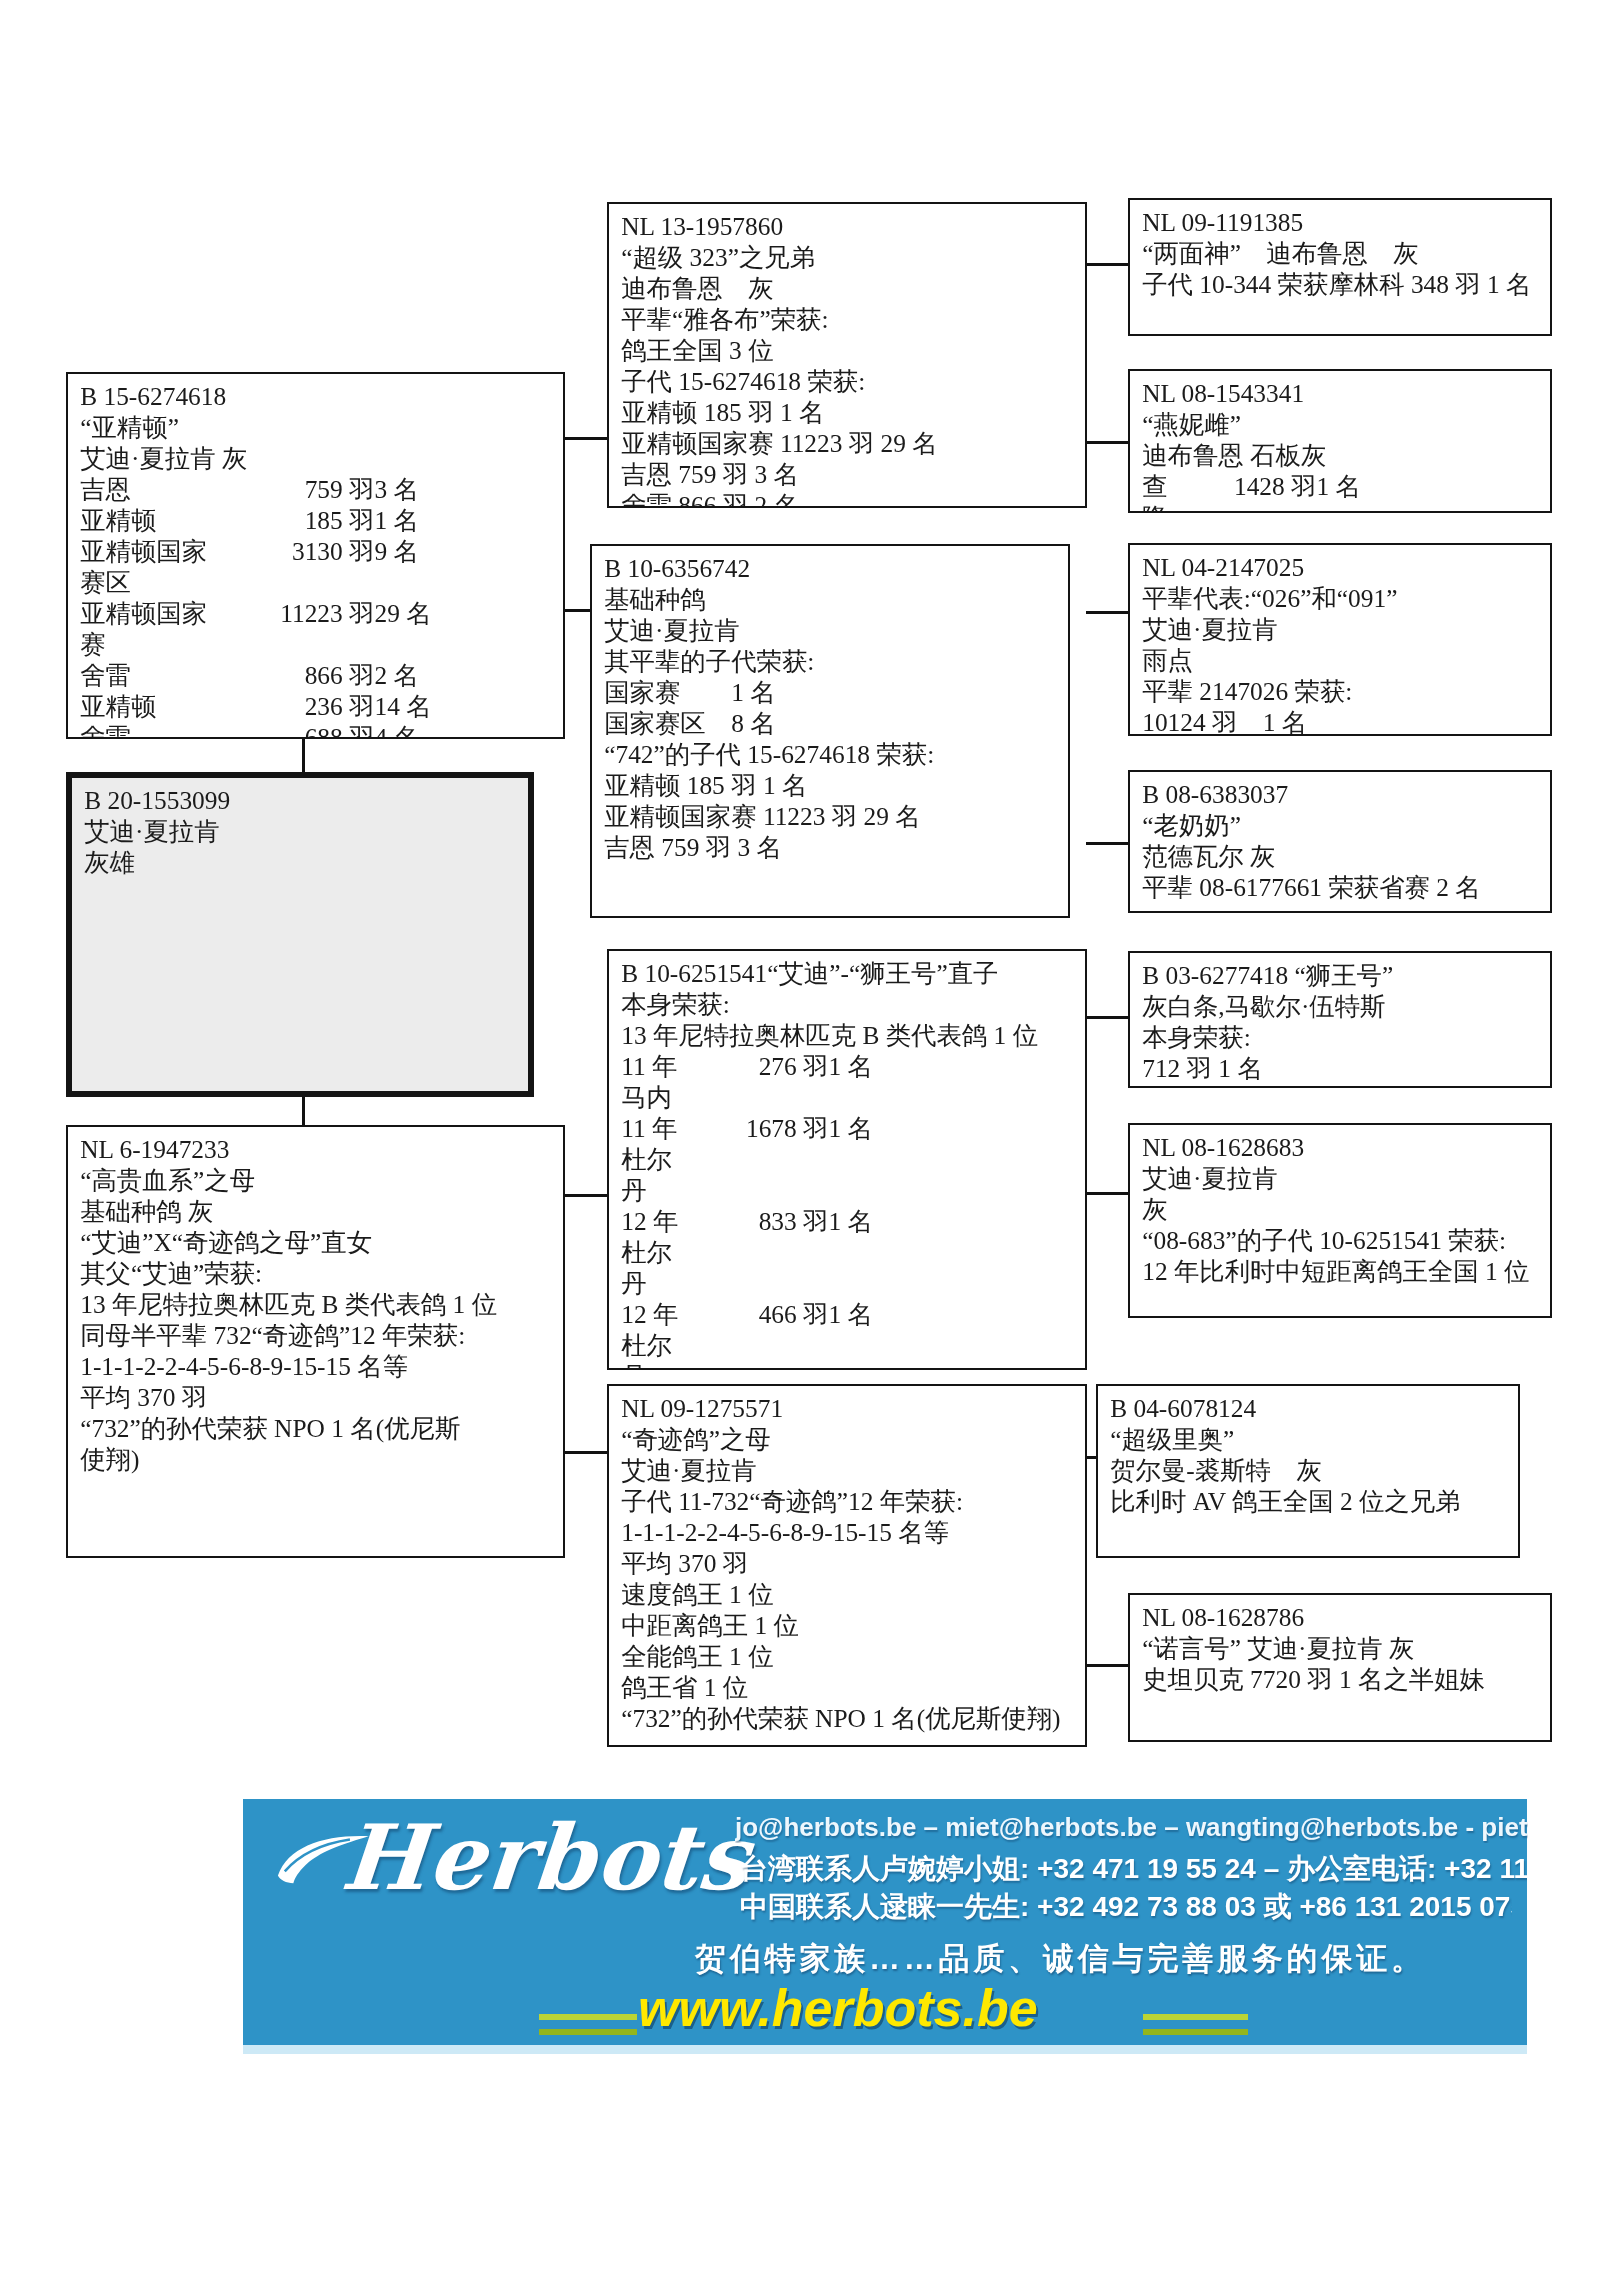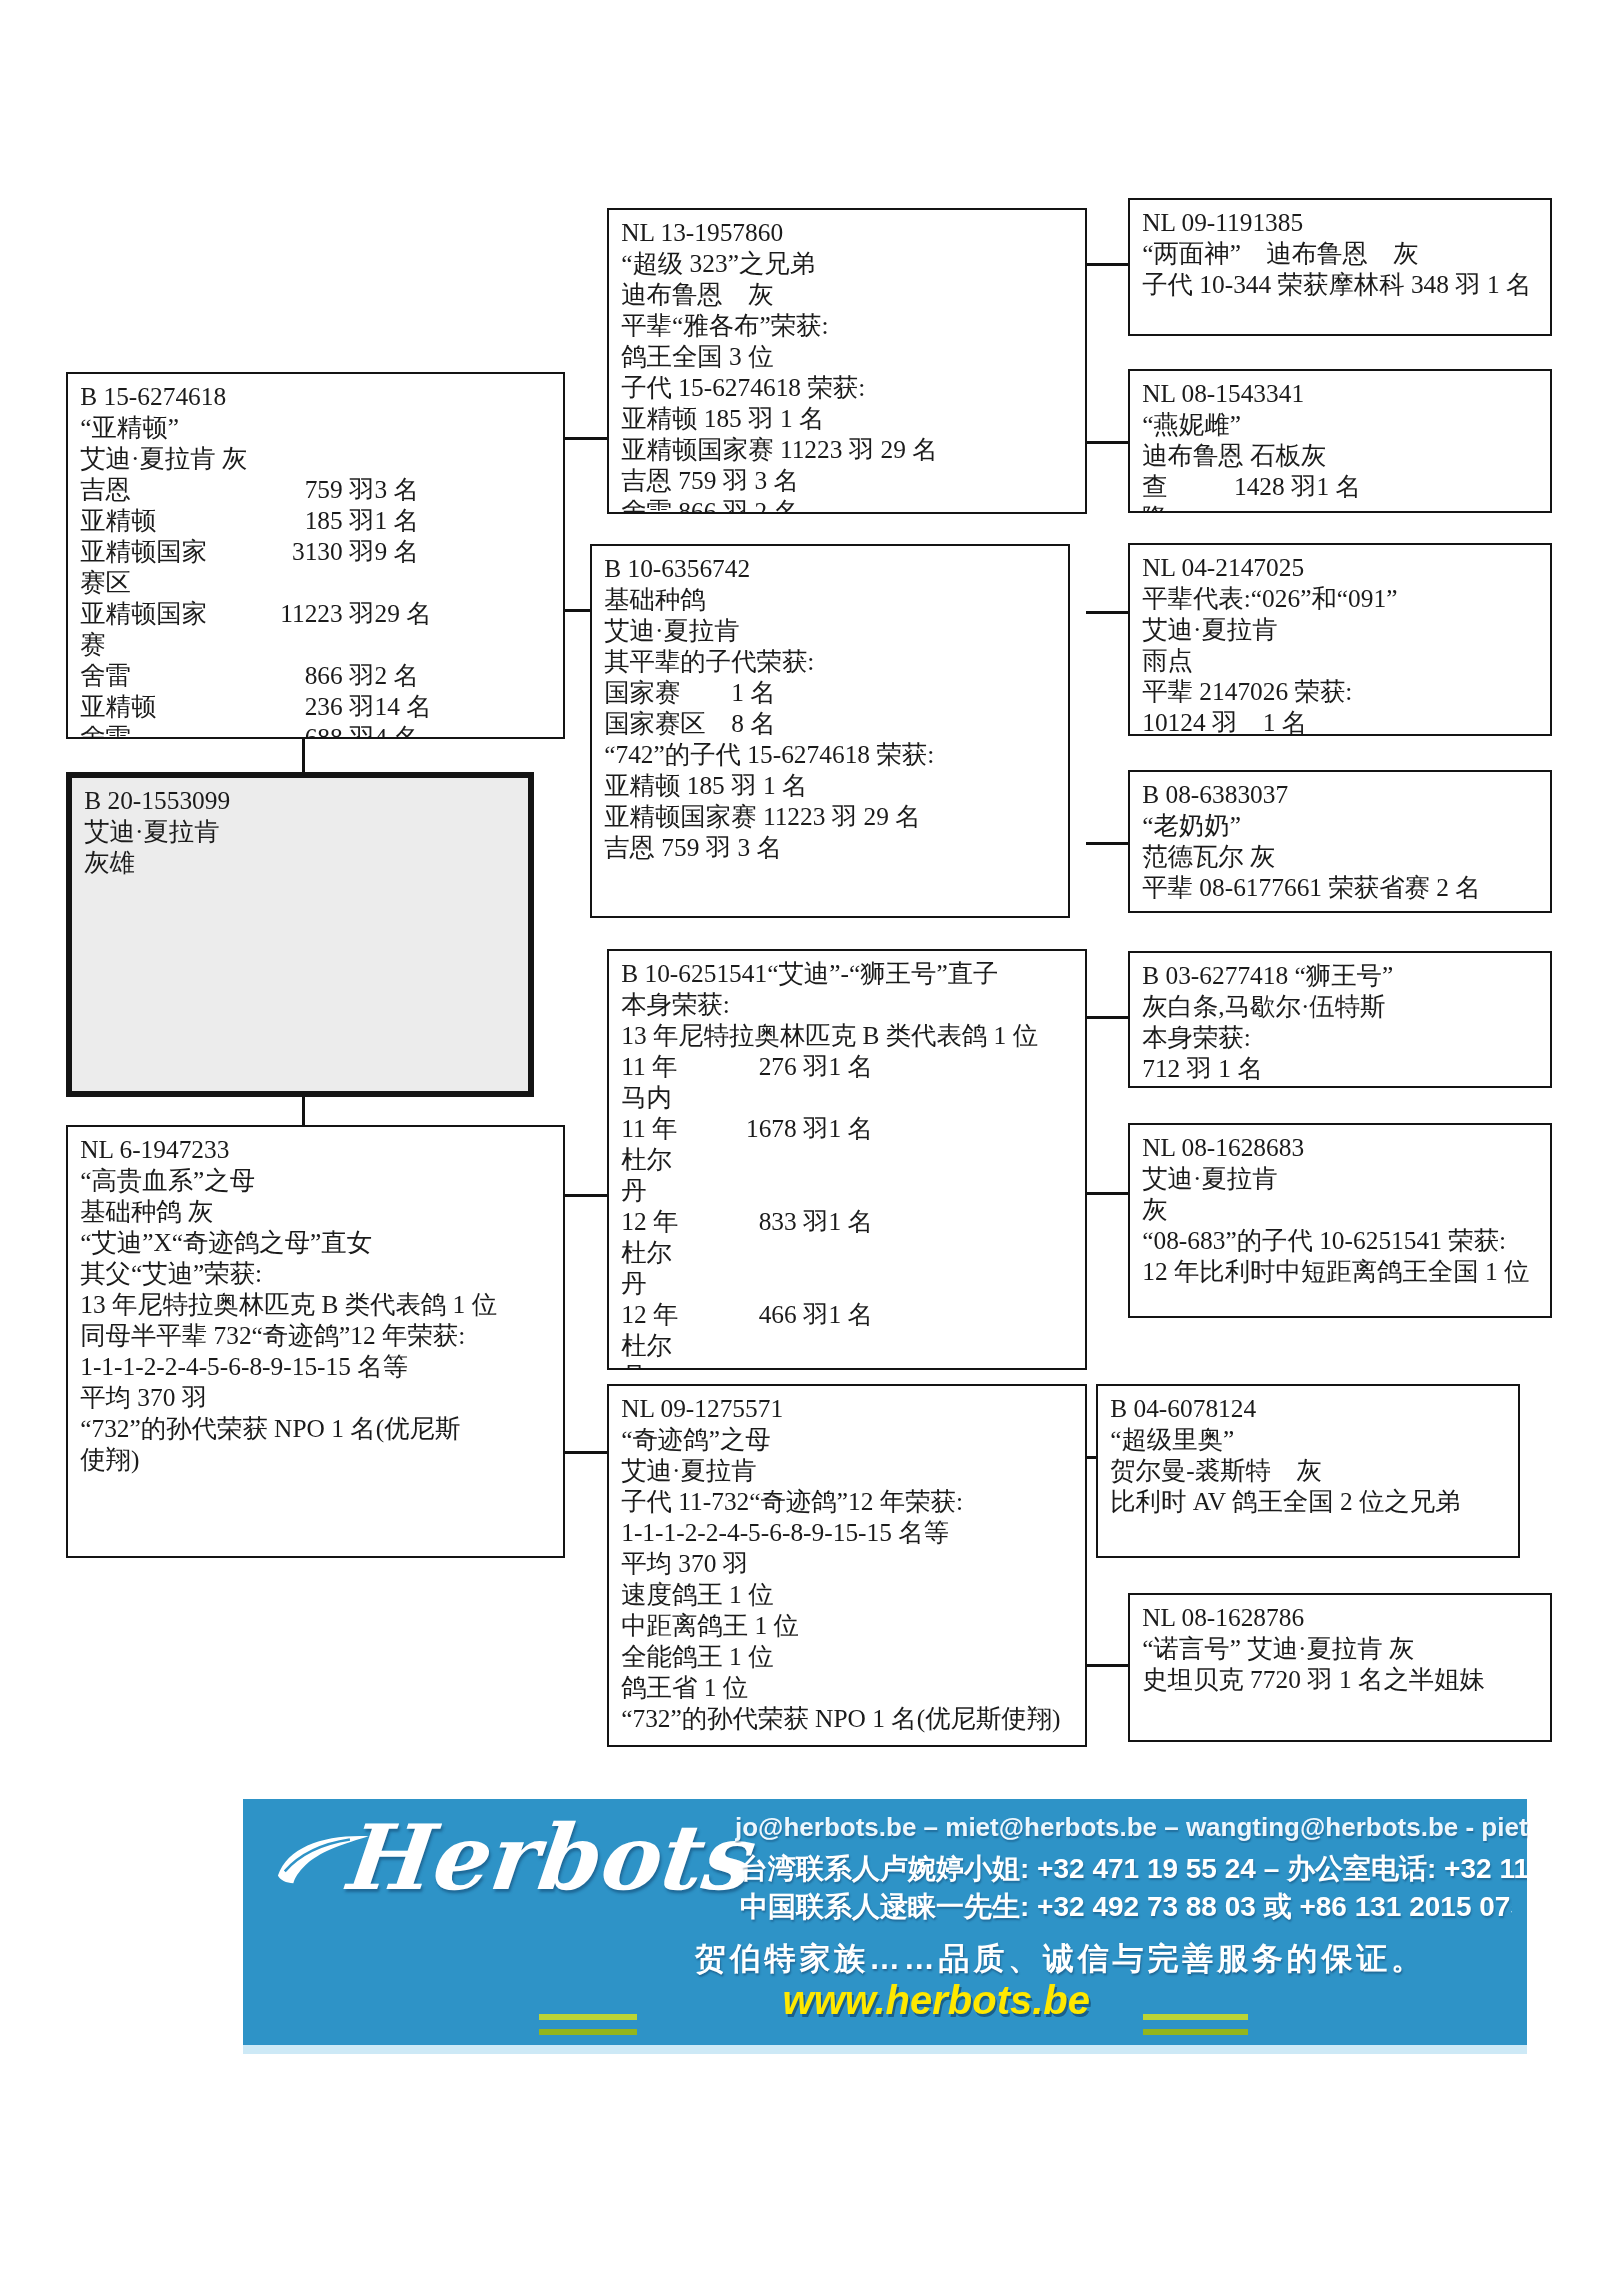--- a/index.html
+++ b/index.html
@@ -39,22 +39,22 @@
                 letter-spacing:34px;white-space:nowrap;text-shadow:1.9px 2.8px 2.8px rgba(10,50,90,.4)}
   .bn-emails{position:absolute;left:492px;top:13px;width:793px;font-size:26px;font-weight:bold;
              white-space:nowrap;overflow:hidden;color:#eef7fd;text-shadow:0.9px 1.9px 1.9px rgba(10,50,90,.4)}
   .bn-tw{position:absolute;left:497px;top:51px;width:787px;font-size:28px;font-weight:bold;
          white-space:nowrap;overflow:hidden;text-shadow:0.9px 1.9px 1.9px rgba(10,50,90,.4)}
   .bn-cn{position:absolute;left:497px;top:89px;width:772px;font-size:28px;font-weight:bold;
          text-align:center;white-space:nowrap;overflow:hidden;text-shadow:0.9px 1.9px 1.9px rgba(10,50,90,.4)}
   .bn-slogan{position:absolute;left:452px;top:139px;width:697px;font-size:31px;font-weight:bold;
              text-align:center;white-space:nowrap;letter-spacing:3.8px;
              text-shadow:0.9px 1.9px 1.9px rgba(10,50,90,.45)}
-  .bn-www{position:absolute;left:395px;top:179px;width:452px;text-align:right;
-          font-size:40px;font-weight:bold;font-style:italic;color:var(--website-yellow);
+  .bn-www{position:absolute;left:395px;top:179px;width:452px;text-align:left;
+          font-size:52px;font-weight:bold;font-style:italic;color:var(--website-yellow);
           text-shadow:1.9px 2.8px 0 #1a5f8a}
   .dash{position:absolute;top:215px;height:21px;border-top:6.6px solid var(--dash-green-light);
         border-bottom:6.6px solid var(--dash-green-dark)}
   .dash-l{left:296px;width:98px}
   .dash-r{left:900px;width:105px}
   .bn-strip{position:absolute;left:0;top:246px;width:100%;height:9.4px;background:var(--banner-strip)}
 </style>
 </head>
 <body>
 
@@ -103,21 +103,21 @@
       <div class="ln">“艾迪”X“奇迹鸽之母”直女</div>
       <div class="ln">其父“艾迪”荣获:</div>
       <div class="ln">13 年尼特拉奥林匹克 B 类代表鸽 1 位</div>
       <div class="ln">同母半平辈 732“奇迹鸽”12 年荣获:</div>
       <div class="ln">1-1-1-2-2-4-5-6-8-9-15-15 名等</div>
       <div class="ln">平均 370 羽</div>
       <div class="ln">“732”的孙代荣获 NPO 1 名(优尼斯</div>
       <div class="ln">使翔)</div>
     </div>
 
-  <div class="box" style="left:607px;top:208px;width:480px;height:306px">
+  <div class="box" style="left:607px;top:202px;width:480px;height:306px">
       <div class="ln">NL 13-1957860</div>
       <div class="ln">“超级 323”之兄弟</div>
       <div class="ln">迪布鲁恩　灰</div>
       <div class="ln">平辈“雅各布”荣获:</div>
       <div class="ln">鸽王全国 3 位</div>
       <div class="ln">子代 15-6274618 荣获:</div>
       <div class="ln">亚精顿 185 羽 1 名</div>
       <div class="ln">亚精顿国家赛 11223 羽 29 名</div>
       <div class="ln">吉恩 759 羽 3 名</div>
       <div class="ln">舍雷 866 羽 2 名</div>

